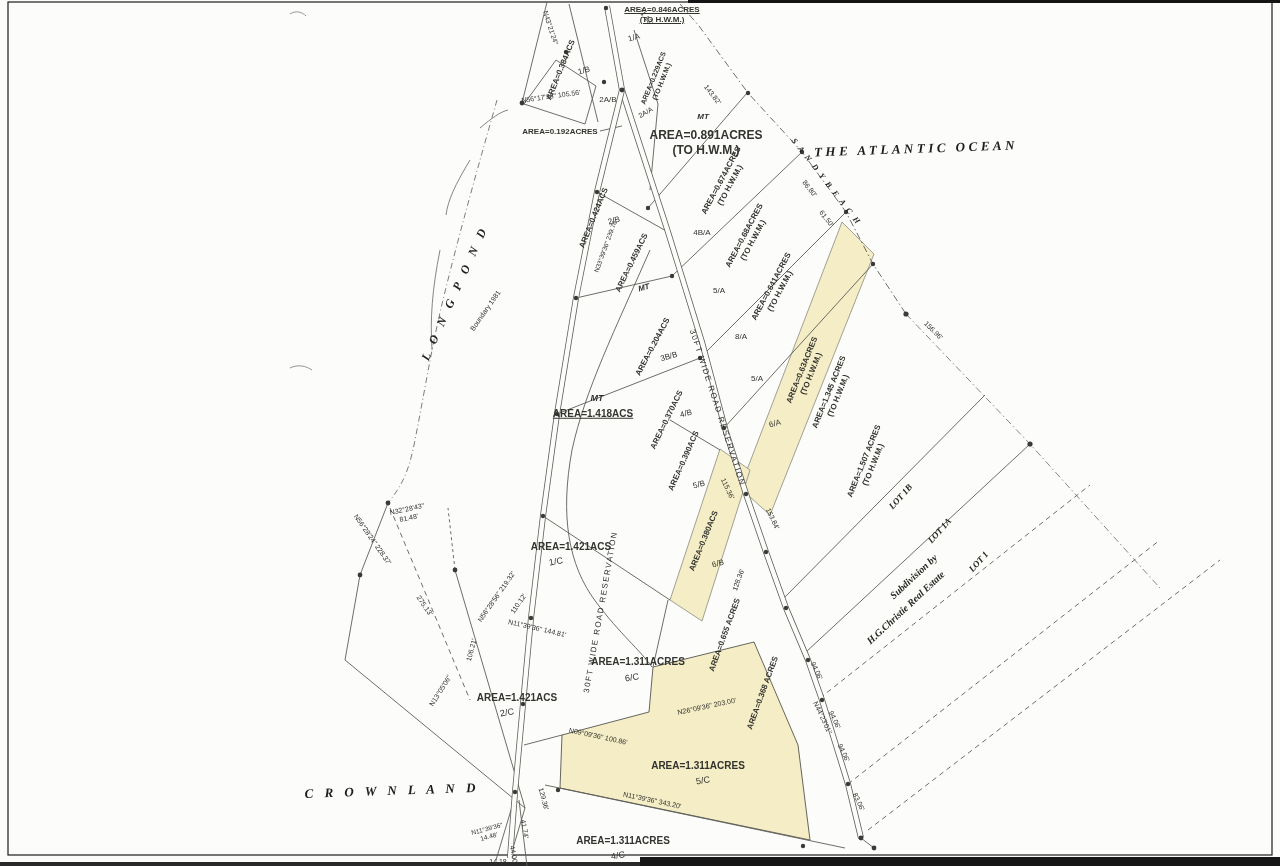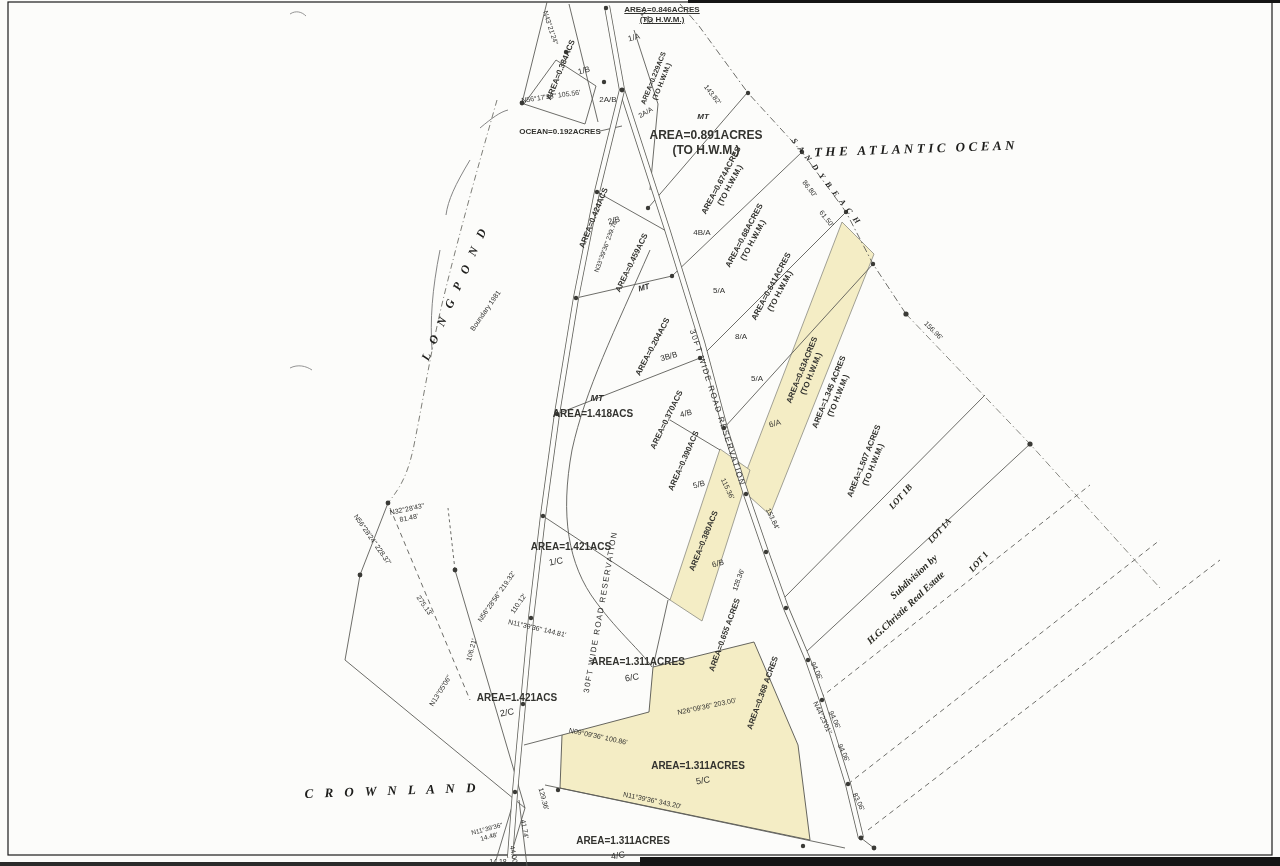--- a/index.html
+++ b/index.html
@@ -137,21 +137,21 @@
       <div class="lbl lot" style="left: 906px; top: 608px; font-size: 10px; transform: translate(-50%, -50%) rotate(-43deg);">H.G.Christie  Real  Estate</div>
       <div class="lbl area" style="left: 662px; top: 15px; font-size: 8px; transform: translate(-50%, -50%) rotate(0deg); text-decoration: underline;">AREA=0.846ACRES
 (TO H.W.M.)</div>
       <div class="lbl " style="left: 634px; top: 38px; font-size: 8px; transform: translate(-50%, -50%) rotate(-15deg);">1/A</div>
       <div class="lbl area" style="left: 561px; top: 70px; font-size: 8px; transform: translate(-50%, -50%) rotate(-68deg);">AREA=0.384ACS</div>
       <div class="lbl " style="left: 584px; top: 71px; font-size: 8px; transform: translate(-50%, -50%) rotate(-15deg);">1/B</div>
       <div class="lbl area" style="left: 658px; top: 80px; font-size: 7px; transform: translate(-50%, -50%) rotate(-68deg);">AREA=0.229ACS
 (TO H.W.M.)</div>
       <div class="lbl " style="left: 608px; top: 100px; font-size: 8px; transform: translate(-50%, -50%) rotate(0deg);">2A/B</div>
       <div class="lbl " style="left: 646px; top: 113px; font-size: 7px; transform: translate(-50%, -50%) rotate(-30deg);">2A/A</div>
-      <div class="lbl area" style="left: 560px; top: 132px; font-size: 8px; transform: translate(-50%, -50%) rotate(0deg);">OCEAN=0.192ACRES</div>
+      <div class="lbl area" style="left: 560px; top: 132px; font-size: 8px; transform: translate(-50%, -50%) rotate(0deg);">AREA=0.192ACRES</div>
       <div class="lbl mt" style="left: 703px; top: 117px; font-size: 8px; transform: translate(-50%, -50%) rotate(0deg);">MT</div>
       <div class="lbl area" style="left: 706px; top: 135px; font-size: 12px; transform: translate(-50%, -50%) rotate(0deg); margin-top: 8px;">AREA=0.891ACRES
 (TO H.W.M.)</div>
       <div class="lbl " style="left: 551px; top: 97px; font-size: 7px; transform: translate(-50%, -50%) rotate(-8deg);">N56°17'33"  105.56'</div>
       <div class="lbl " style="left: 550px; top: 28px; font-size: 7px; transform: translate(-50%, -50%) rotate(72deg);">N43°21'24"</div>
       <div class="lbl " style="left: 645px; top: 17px; font-size: 7px; transform: translate(-50%, -50%) rotate(50deg);">71.13'</div>
       <div class="lbl " style="left: 712px; top: 95px; font-size: 7px; transform: translate(-50%, -50%) rotate(52deg);">143.82'</div>
       <div class="lbl " style="left: 809px; top: 189px; font-size: 7px; transform: translate(-50%, -50%) rotate(52deg);">86.80'</div>
       <div class="lbl " style="left: 826px; top: 219px; font-size: 7px; transform: translate(-50%, -50%) rotate(52deg);">61.50'</div>
       <div class="lbl area" style="left: 726px; top: 183px; font-size: 8px; transform: translate(-50%, -50%) rotate(-62deg);">AREA=0.674ACRES
@@ -167,21 +167,21 @@
       <div class="lbl mt" style="left: 644px; top: 288px; font-size: 8px; transform: translate(-50%, -50%) rotate(-15deg);">MT</div>
       <div class="lbl area" style="left: 776px; top: 289px; font-size: 8px; transform: translate(-50%, -50%) rotate(-62deg);">AREA=0.641ACRES
 (TO H.W.M.)</div>
       <div class="lbl " style="left: 741px; top: 337px; font-size: 8px; transform: translate(-50%, -50%) rotate(0deg);">8/A</div>
       <div class="lbl area" style="left: 653px; top: 347px; font-size: 8px; transform: translate(-50%, -50%) rotate(-62deg);">AREA=0.204ACS</div>
       <div class="lbl " style="left: 669px; top: 357px; font-size: 8px; transform: translate(-50%, -50%) rotate(-15deg);">3B/B</div>
       <div class="lbl " style="left: 717px; top: 408px; font-size: 8px; letter-spacing: 1.5px; transform: translate(-50%, -50%) rotate(72deg);">30FT  WIDE  ROAD  RESERVATION</div>
       <div class="lbl " style="left: 686px; top: 414px; font-size: 8px; transform: translate(-50%, -50%) rotate(-15deg);">4/B</div>
       <div class="lbl area" style="left: 667px; top: 420px; font-size: 8px; transform: translate(-50%, -50%) rotate(-64deg);">AREA=0.370ACS</div>
       <div class="lbl mt" style="left: 597px; top: 399px; font-size: 9px; transform: translate(-50%, -50%) rotate(0deg);">MT</div>
-      <div class="lbl area" style="left: 593px; top: 414px; font-size: 10px; transform: translate(-50%, -50%) rotate(0deg);">AREA=1.418ACS</div>
+      <div class="lbl area" style="left: 593px; top: 414px; font-size: 10px; transform: translate(-50%, -50%) rotate(0deg); text-decoration: underline;">AREA=1.418ACS</div>
       <div class="lbl area" style="left: 807px; top: 372px; font-size: 8px; transform: translate(-50%, -50%) rotate(-68deg);">AREA=0.63ACRES
 (TO H.W.M.)</div>
       <div class="lbl " style="left: 757px; top: 379px; font-size: 8px; transform: translate(-50%, -50%) rotate(0deg); text-align: right;">5/A</div>
       <div class="lbl " style="left: 775px; top: 424px; font-size: 8px; transform: translate(-50%, -50%) rotate(-15deg);">6/A</div>
       <div class="lbl area" style="left: 834px; top: 394px; font-size: 8px; transform: translate(-50%, -50%) rotate(-68deg);">AREA=1.345 ACRES
 (TO H.W.M.)</div>
       <div class="lbl area" style="left: 869px; top: 463px; font-size: 8px; transform: translate(-50%, -50%) rotate(-68deg);">AREA=1.507 ACRES
 (TO H.W.M.)</div>
       <div class="lbl lot" style="left: 901px; top: 497px; font-size: 9px; transform: translate(-50%, -50%) rotate(-48deg);">LOT  1B</div>
       <div class="lbl lot" style="left: 940px; top: 531px; font-size: 9px; transform: translate(-50%, -50%) rotate(-48deg);">LOT  1A</div>

